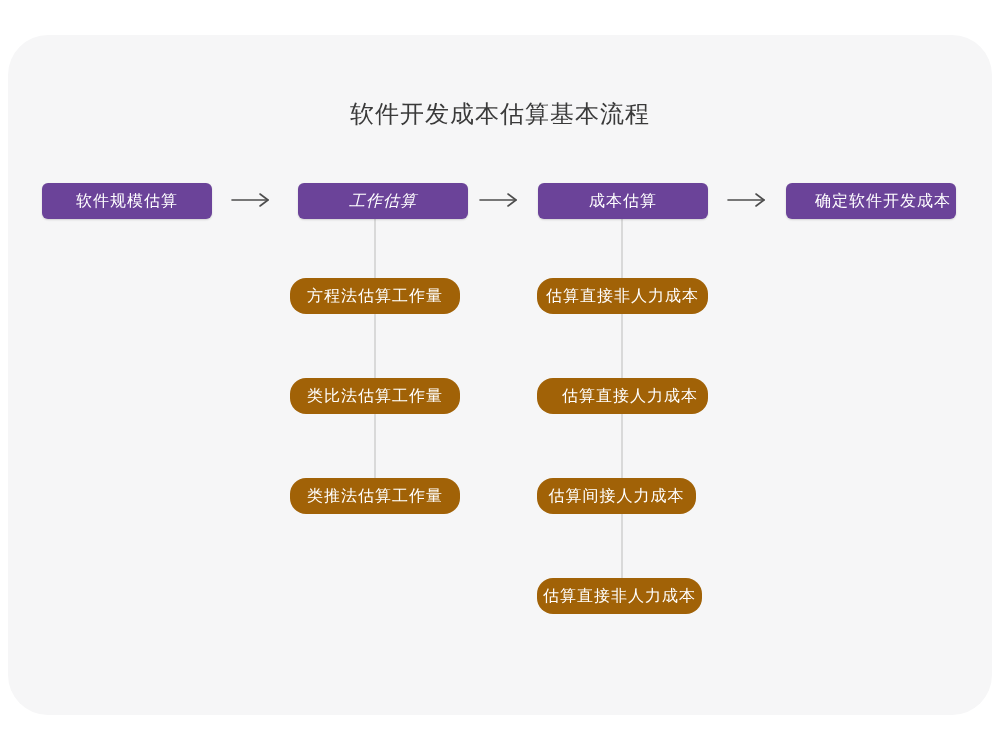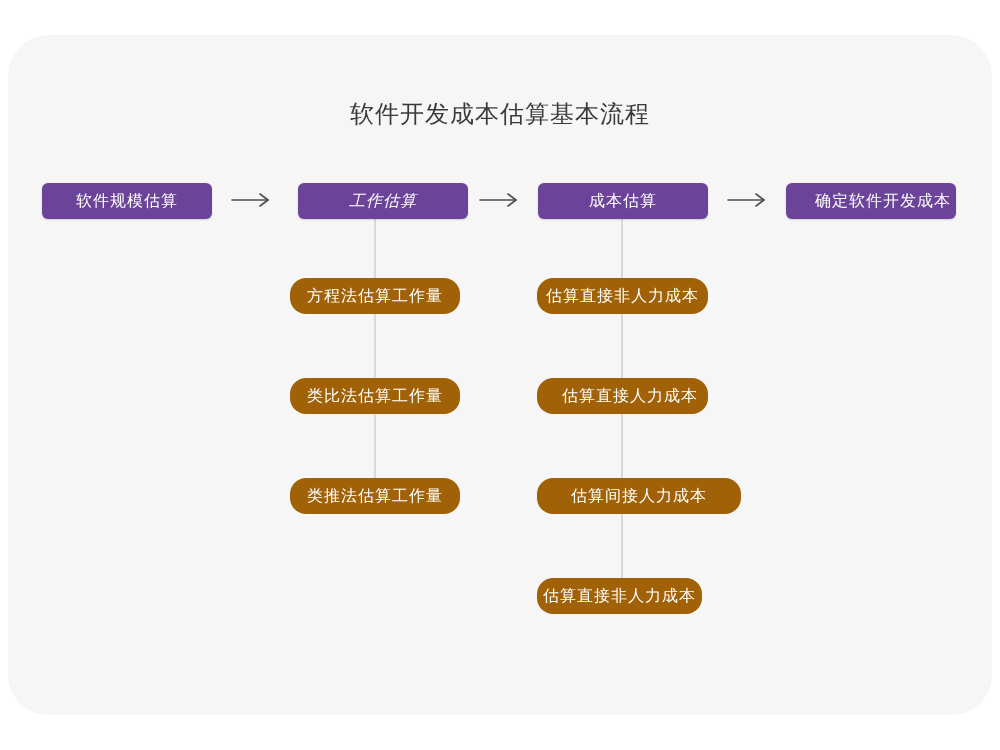--- a/index.html
+++ b/index.html
@@ -93,15 +93,15 @@
     <line x1="2" y1="8" x2="38" y2="8"></line>
     <polyline points="30,2 38,8 30,14"></polyline>
   </svg>
 
   <div class="node gray" style="left:290px; top:278px;">方程法估算工作量</div>
   <div class="node gray" style="left:290px; top:378px;">类比法估算工作量</div>
   <div class="node gray" style="left:290px; top:478px;">类推法估算工作量</div>
 
   <div class="node gray" style="left:537px; top:278px; width:171px;">估算直接非人力成本</div>
   <div class="node gray" style="left:537px; top:378px; width:171px;padding-left:15px;">估算直接人力成本</div>
-  <div class="node gray" style="left:537px; top:478px; width:204px;">估算间接人力成本</div>
+  <div class="node gray" style="left:537px; top:478px; width:159px;">估算间接人力成本</div>
   <div class="node gray" style="left:537px; top:578px; width:165px;">估算直接非人力成本</div>
 </div>
 
 </body></html>

